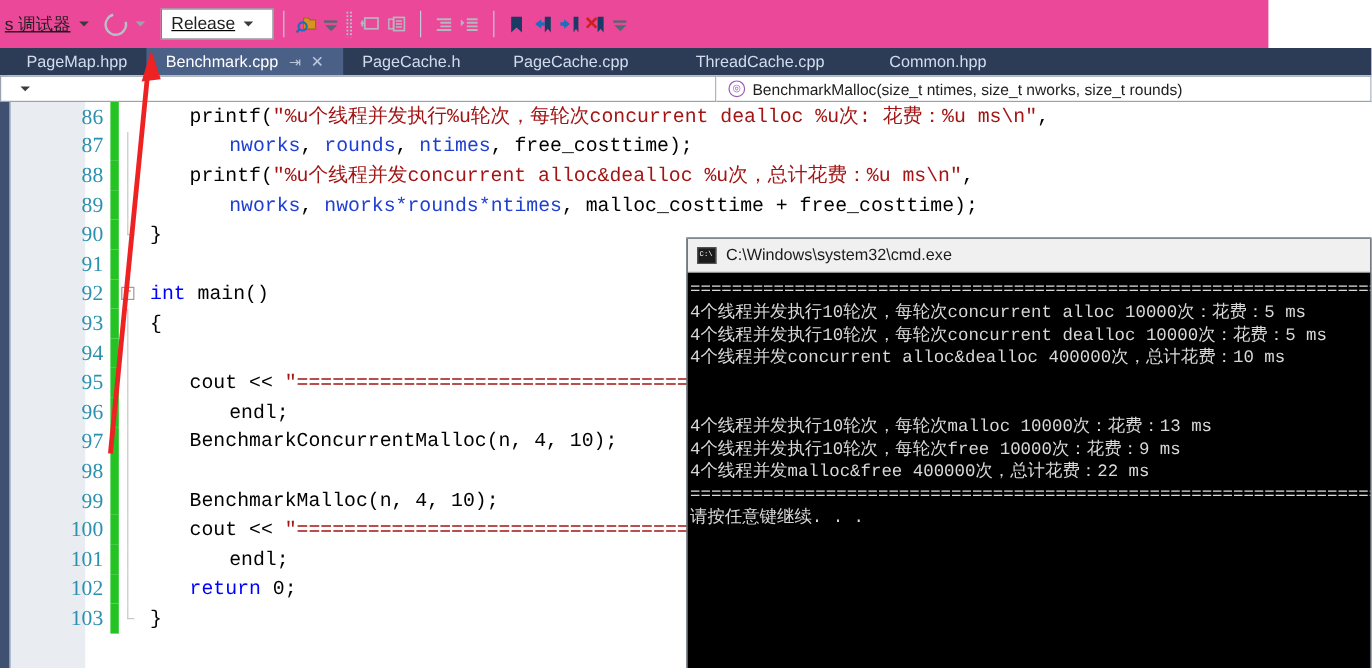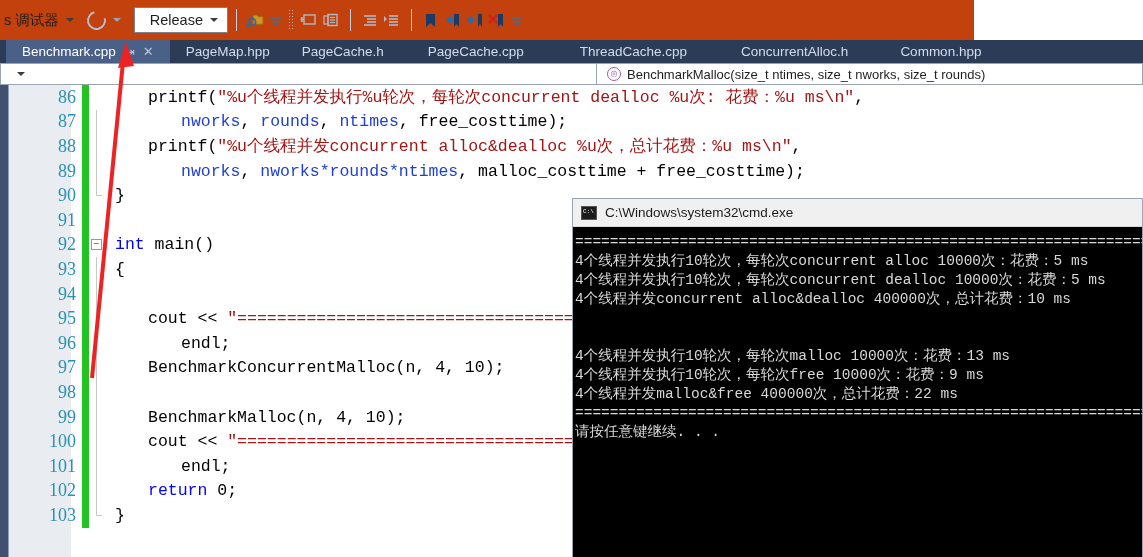--- a/index.html
+++ b/index.html
@@ -6,45 +6,46 @@
   body{
     width:1143px;height:557px;overflow:hidden;
     background:#ffffff;
     font-family:"Liberation Sans", sans-serif;
     -webkit-font-smoothing:antialiased;
   }
   .app{position:relative;width:1143px;height:557px;overflow:hidden;}
 
   
   .toolbar{
-    position:absolute;left:0;top:0;width:974px;height:40px;
-    background:#c2410c;
+    position:absolute;left:0;top:0;width:1057px;height:40px;
+    background:#ec4899;
     display:flex;align-items:center;
     border-bottom:1px solid #cfd6e4;
+    text-decoration:underline;
   }
   .tb-text{
     font-size:14.5px;color:#1e1e1e;white-space:nowrap;
     font-family:"Liberation Sans", sans-serif;
   }
   .tb-caret{
     width:0;height:0;border-left:4px solid transparent;border-right:4px solid transparent;
     border-top:4px solid #3b3b3b;margin:0 7px;
   }
   .tb-caret.light{border-top-color:#9aa3b0;}
   .refresh-ico{
     width:15px;height:15px;margin-left:6px;
     border:2px solid #b9bfc9;border-radius:50%;
     border-top-color:transparent;transform:rotate(30deg);
   }
   .combo{
     margin-left:6px;height:24px;min-width:80px;
     background:#ffffff;border:1px solid #7a7f88;
     display:flex;align-items:center;padding:0 4px 0 8px;
   }
-  .combo .lbl{font-size:14.5px;color:#1e1e1e;margin-left:7px;}
+  .combo .lbl{font-size:14.5px;color:#1e1e1e;}
   .sep{width:1px;height:22px;background:#c4cada;margin:0 8px;}
   .tb-btn{width:22px;height:22px;display:flex;align-items:center;justify-content:center;position:relative;}
   .dot-handle{
     width:6px;height:22px;margin:0 4px;
     background-image:radial-gradient(#b8bfcb 1px, transparent 1px);
     background-size:3px 3px;
   }
   .ovf{
     width:0;height:0;border-left:5px solid transparent;border-right:5px solid transparent;
     border-top:5px solid #5b6472;align-self:flex-end;margin-bottom:9px;
@@ -102,21 +103,21 @@
   .edge{position:absolute;left:0;top:0;width:8px;height:472px;background:#3f5070;}
   .edge2{position:absolute;left:8px;top:0;width:1px;height:472px;background:#8fa0bd;}
   .indic{position:absolute;left:9px;top:0;width:62px;height:472px;background:#e9ecf1;}
 
   .codewrap{position:absolute;left:0;top:0;width:1143px;height:472px;}
   .line{
     position:relative;height:24.6px;display:flex;align-items:center;
     font-family:"Liberation Mono", monospace;font-size:16.5px;white-space:pre;
   }
   .lnum{
-    width:82px;text-align:right;padding-right:6px;box-sizing:border-box;
+    width:92px;text-align:right;padding-right:6px;box-sizing:border-box;
     color:#2b91af;font-family:"Liberation Serif", serif;font-size:18px;flex:none;
   }
   .chbar{width:7px;height:24.6px;background:#22c322;flex:none;}
   .gut{width:22px;flex:none;position:relative;height:24.6px;}
   .code{padding-left:4px;color:#000000;}
   .kw{color:#0000ff;}
   .typ{color:#2b91af;}
   .str{color:#a31515;}
   .var{color:#1f3fd0;}
   .plain{color:#000000;}
@@ -254,39 +255,36 @@
       </svg>
     </span>
     <span class="ovf-wrap">
       <span class="ovf-bar"></span>
         <span class="ovf"></span>
     </span>
   </div>
 
   <div class="tabbar">
     <div class="leftstrip"></div>
+    <div class="tab">
+      <span>PageMap.hpp</span>
+    </div>
     <div class="tab active">
       <span>Benchmark.cpp</span>
       <span class="pin">⇥</span>
       <span class="x">✕</span>
     </div>
     <div class="tab">
-      <span>PageMap.hpp</span>
-    </div>
-    <div class="tab">
       <span>PageCache.h</span>
     </div>
     <div class="tab" style="padding:0 28px;">
       <span>PageCache.cpp</span>
     </div>
     <div class="tab" style="padding:0 28px;">
       <span>ThreadCache.cpp</span>
-    </div>
-    <div class="tab" style="padding:0 26px;">
-      <span>ConcurrentAlloc.h</span>
     </div>
     <div class="tab" style="padding:0 26px;align-items:center;">
       <span>Common.hpp</span>
     </div>
     <div class="tabbar-tail"></div>
   </div>
 
   <div class="navbar">
     <div class="nav-combo nav-left">
       <span class="ca"></span>

